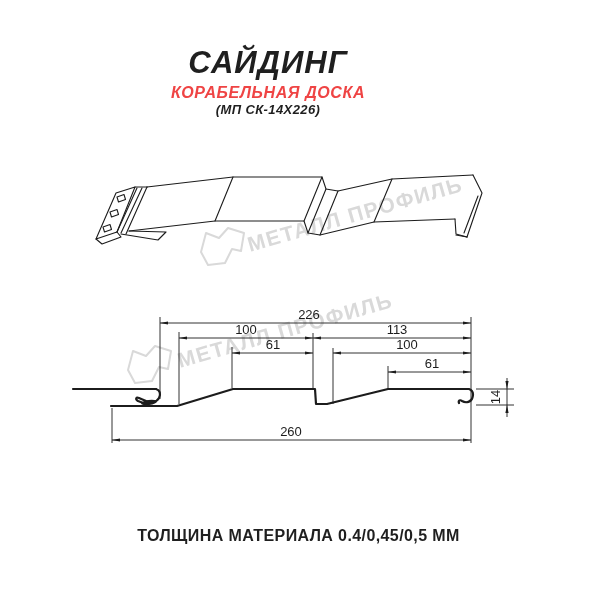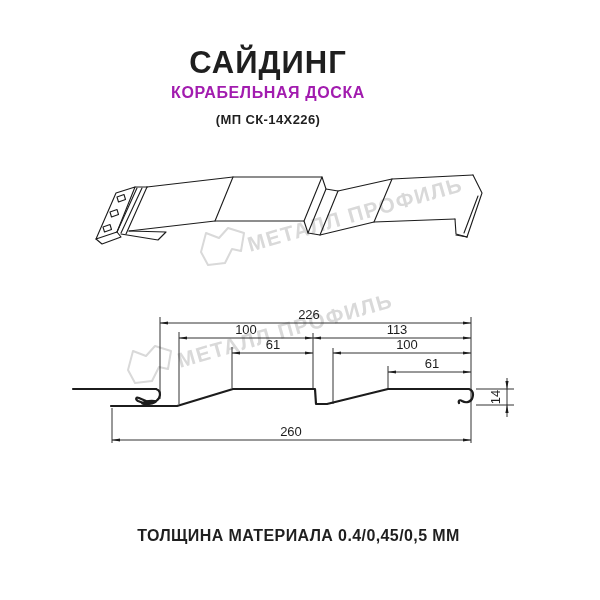--- a/index.html
+++ b/index.html
@@ -1,23 +1,23 @@
 <!DOCTYPE html>
 <html><head>
 <meta charset="utf-8">
 <style>
   html,body{margin:0;padding:0;background:#ffffff;}
   .page{
     position:relative;width:600px;height:600px;background:#ffffff;overflow:hidden;
     font-family:"Liberation Sans",sans-serif;color:#1f1f1f;
   }
-  .title-block{position:absolute;top:47px;left:0;width:536px;text-align:center;}
+  .title-block{position:absolute;top:47px;left:0;width:536px;text-align:center;font-style:italic;}
   .title-main{font-size:31px;font-weight:700;letter-spacing:1px;line-height:32px;color:#1f1f1f;}
-  .title-sub{font-size:16px;font-weight:700;letter-spacing:0.6px;margin-top:5px;color:#a21caf;}
-  .title-model{font-size:13px;font-weight:700;letter-spacing:0.4px;margin-top:10px;color:#1f1f1f;}
+  .title-sub{font-size:16px;font-weight:700;letter-spacing:0.6px;margin-top:5px;color:#ef4444;}
+  .title-model{font-size:13px;font-weight:700;letter-spacing:0.4px;margin-top:0;color:#1f1f1f;}
   .footer-text{
     position:absolute;top:527px;left:0;width:597px;text-align:center;
     font-size:16px;font-weight:700;letter-spacing:0.4px;color:#1f1f1f;
   }
   svg text.dim{font-family:"Liberation Sans",sans-serif;font-size:13px;fill:#1c1c1c;}
   svg text.wm{font-family:"Liberation Sans",sans-serif;font-size:21px;font-weight:700;letter-spacing:1.5px;fill:#d9d9d9;}
 </style>
 </head>
 <body>
 

